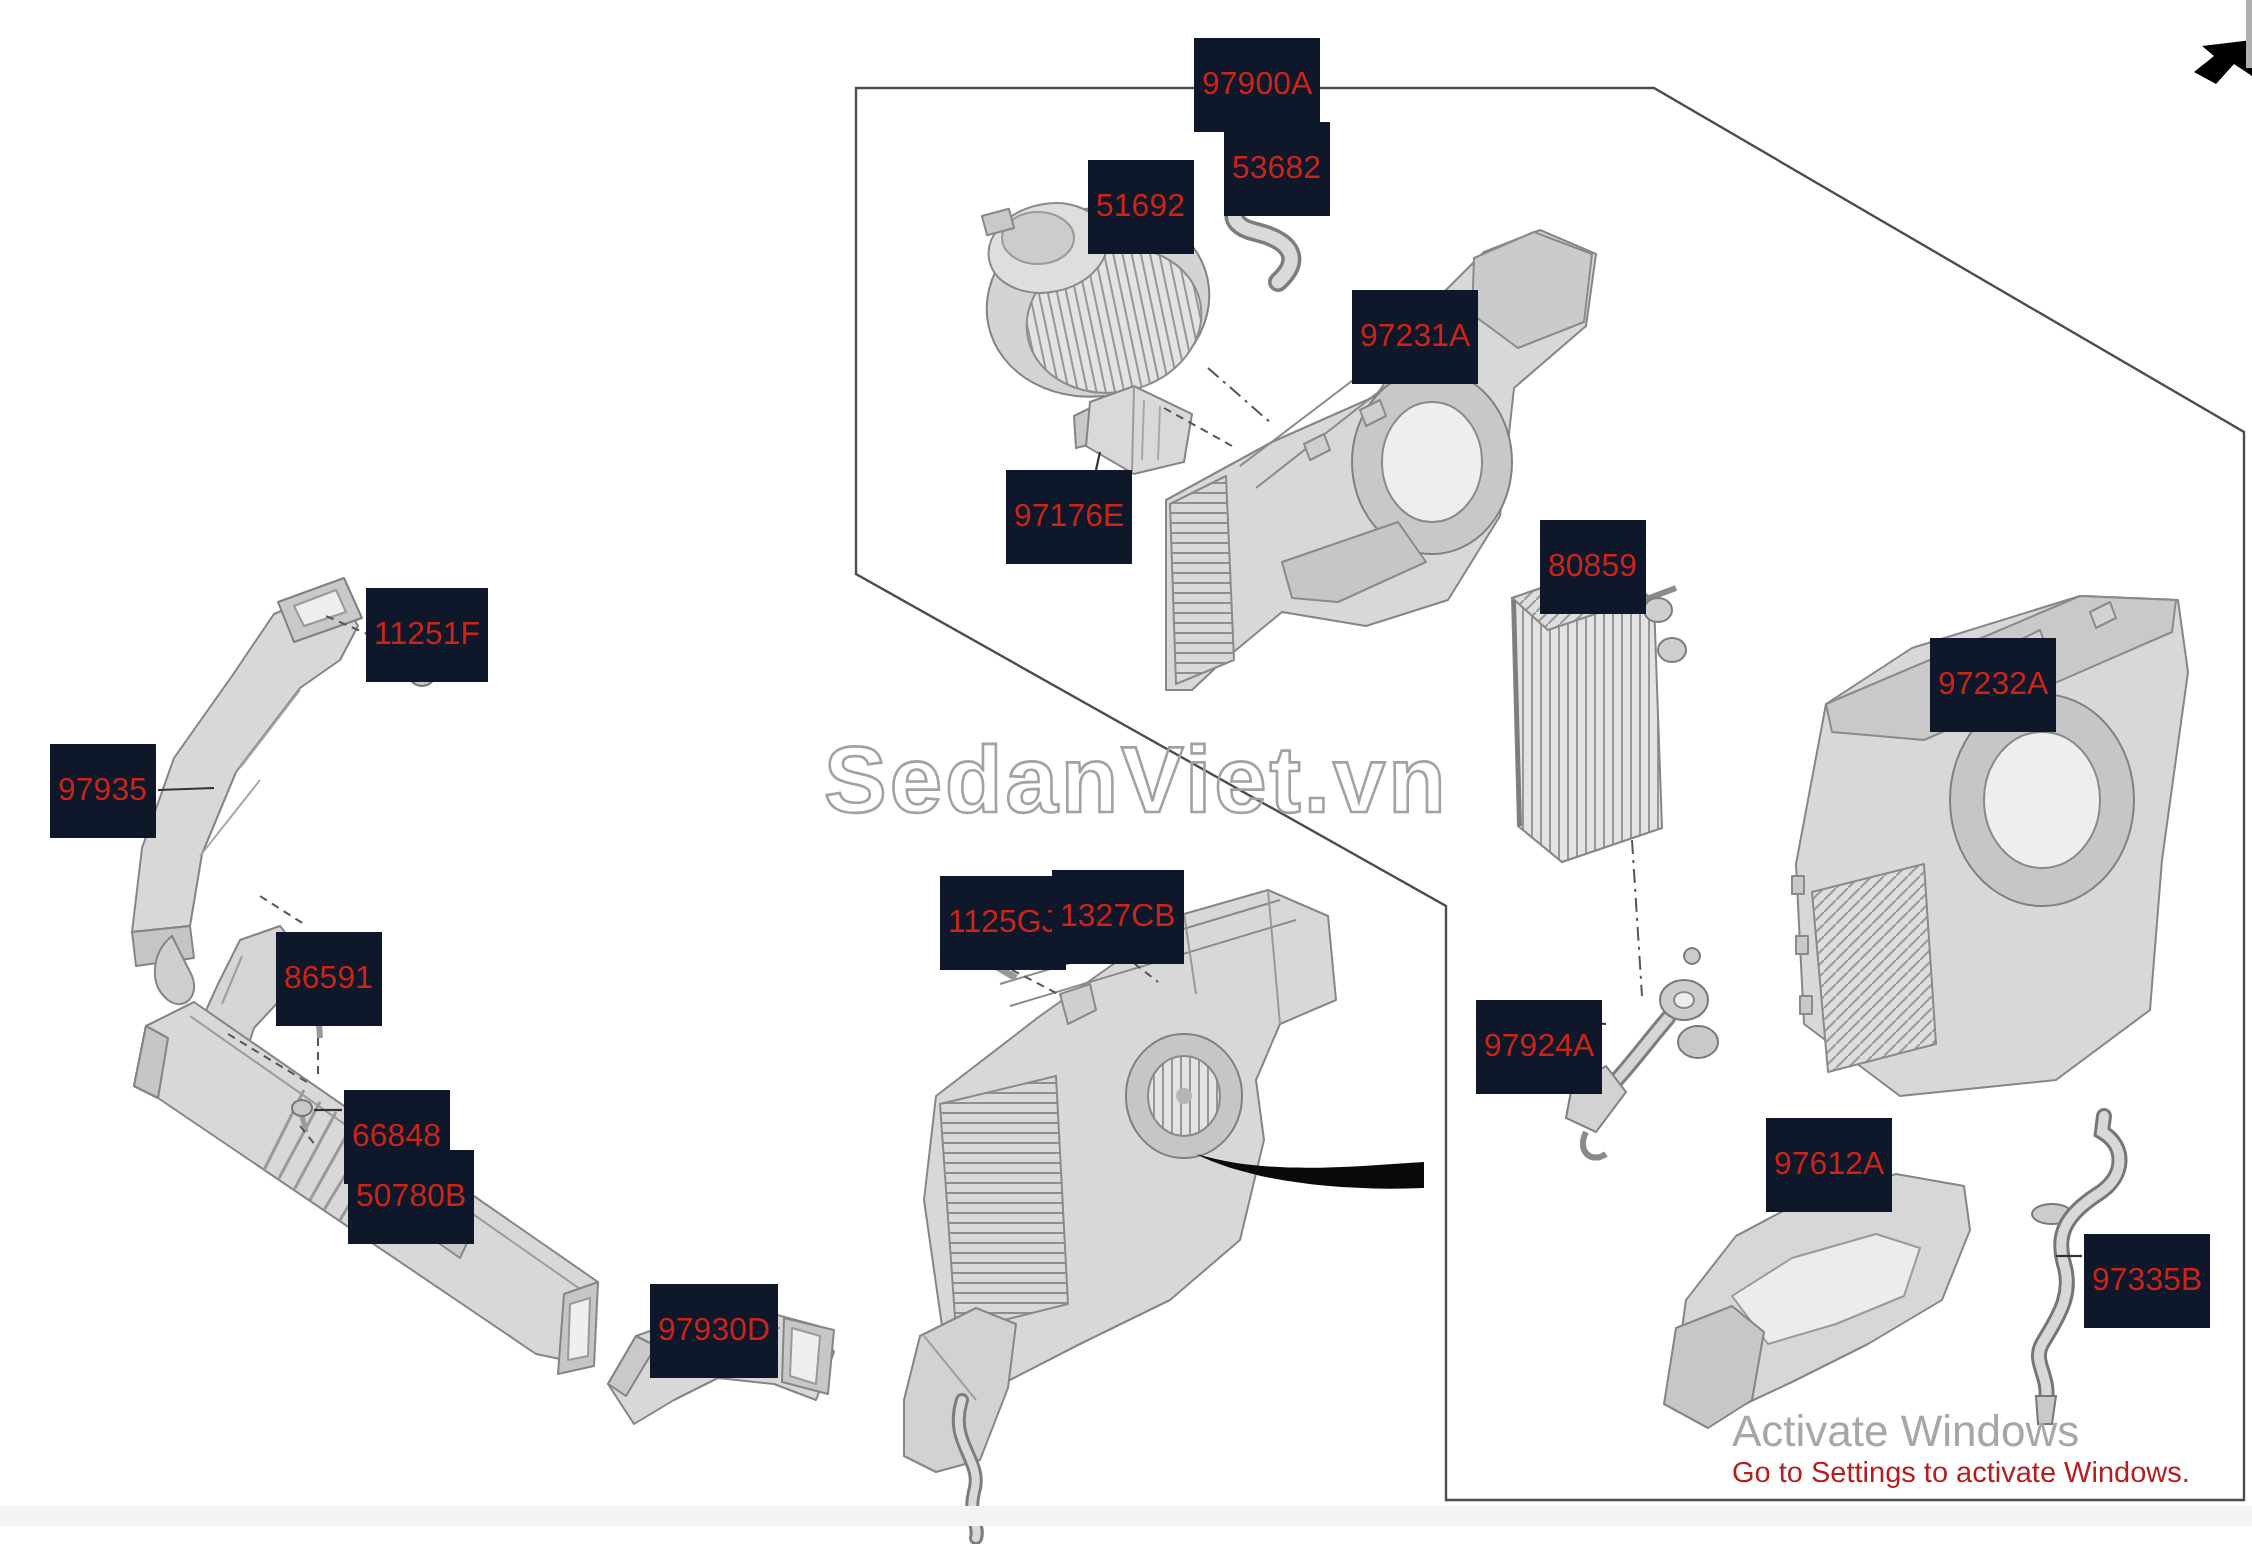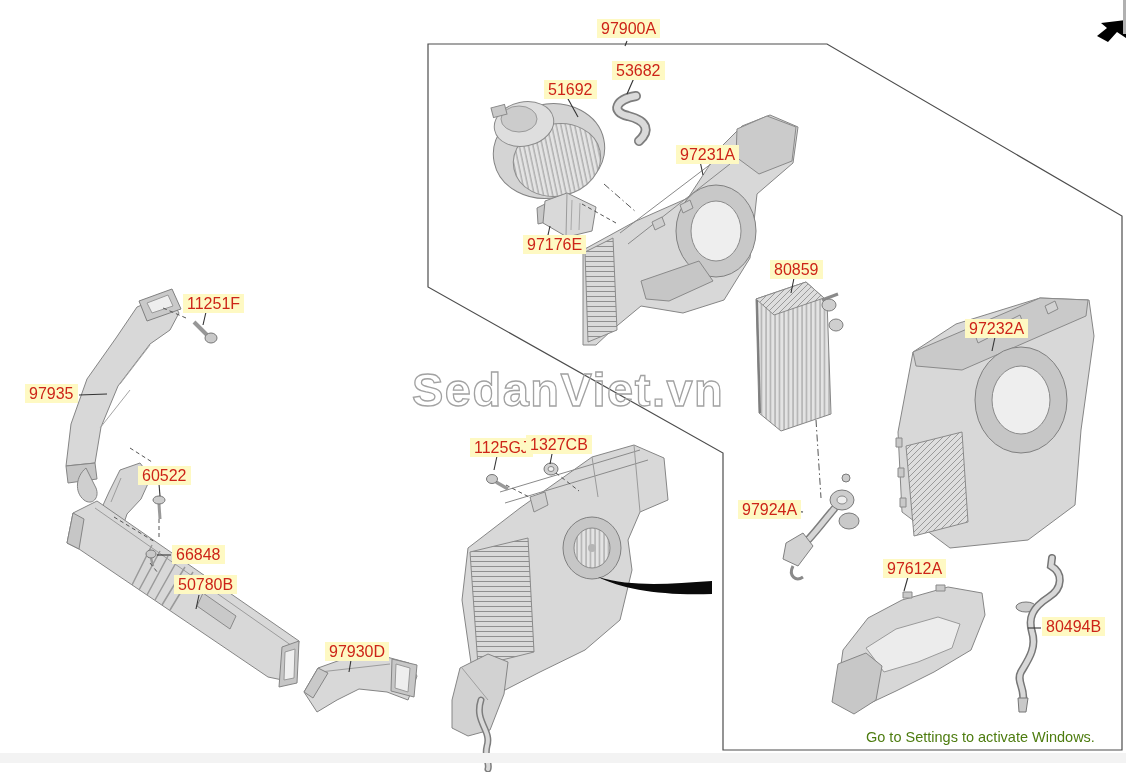--- a/index.html
+++ b/index.html
@@ -1,22 +1,22 @@
 <!DOCTYPE html>
 <html><head>
 <meta charset="utf-8">
 <style>
   html,body{margin:0;padding:0;background:#ffffff;}
   #stage{position:relative;width:1126px;height:772px;background:#ffffff;overflow:hidden;
          font-family:"Liberation Sans",sans-serif;}
   #artwork{position:absolute;left:0;top:0;}
-  .plabel{position:absolute;background:#fef9c3;color:#cd2418;font-size:16px;line-height:19px;
-          padding:0 4px;white-space:nowrap;z-index:5;cursor:pointer;}
+  .plabel{position:absolute;background:#0f172a;color:#cd2418;font-size:16px;line-height:19px;
+          padding:14px 4px;white-space:nowrap;z-index:5;cursor:pointer;}
   .act1{position:absolute;left:866px;top:703px;font-size:22px;color:#a7a7a7;z-index:4;}
-  .act2{position:absolute;left:866px;top:729px;font-size:14.5px;color:#4d7c0f;z-index:4;}
+  .act2{position:absolute;left:866px;top:729px;font-size:14.5px;color:#b91c1c;z-index:4;}
   .bottomstrip{position:absolute;left:0;top:753px;width:1126px;height:10px;background:#f3f3f3;z-index:1;}
 </style>
 </head>
 <body>
 
 <div id="stage">
 
   <svg id="artwork" width="1126" height="772" viewBox="0 0 1126 772">
     <defs>
       <pattern id="vh" width="4.5" height="6" patternUnits="userSpaceOnUse">
@@ -224,31 +224,32 @@
     <path d="M 598 577 C 632 587 668 584 712 581 L 712 594 C 662 596 622 589 598 577 Z" fill="#0a0a0a"></path>
 
     <polygon points="1097,36 1107,28 1101,23 1126,20 1126,38 1117,32 1108,42" fill="#000000"></polygon>
     <rect x="1123" y="0" width="3" height="34" fill="#b0b0b0"></rect>
   </svg>
 
   <div class="plabel" style="left:597px;top:19px">97900A</div>
   <div class="plabel" style="left:612px;top:61px">53682</div>
   <div class="plabel" style="left:544px;top:80px">51692</div>
   <div class="plabel" style="left:676px;top:145px">97231A</div>
-  <div class="plabel" style="left:523px;top:235px">97176E</div>
+  <div class="plabel" style="left:503px;top:235px">97176E</div>
   <div class="plabel" style="left:770px;top:260px">80859</div>
   <div class="plabel" style="left:965px;top:319px">97232A</div>
   <div class="plabel" style="left:183px;top:294px">11251F</div>
-  <div class="plabel" style="left:25px;top:384px">97935</div>
-  <div class="plabel" style="left:138px;top:466px">60522</div>
+  <div class="plabel" style="left:25px;top:372px">97935</div>
+  <div class="plabel" style="left:138px;top:466px">86591</div>
   <div class="plabel" style="left:172px;top:545px">66848</div>
   <div class="plabel" style="left:174px;top:575px">50780B</div>
   <div class="plabel" style="left:325px;top:642px">97930D</div>
   <div class="plabel" style="left:470px;top:438px">1125GJ</div>
   <div class="plabel" style="left:526px;top:435px">1327CB</div>
   <div class="plabel" style="left:738px;top:500px">97924A</div>
   <div class="plabel" style="left:883px;top:559px">97612A</div>
-  <div class="plabel" style="left:1042px;top:617px">80494B</div>
-
+  <div class="plabel" style="left:1042px;top:617px">97335B</div>
+
+  <div class="act1">Activate Windows</div>
   <div class="act2">Go to Settings to activate Windows.</div>
 
   <div class="bottomstrip"></div>
 </div>
 
 </body></html>

